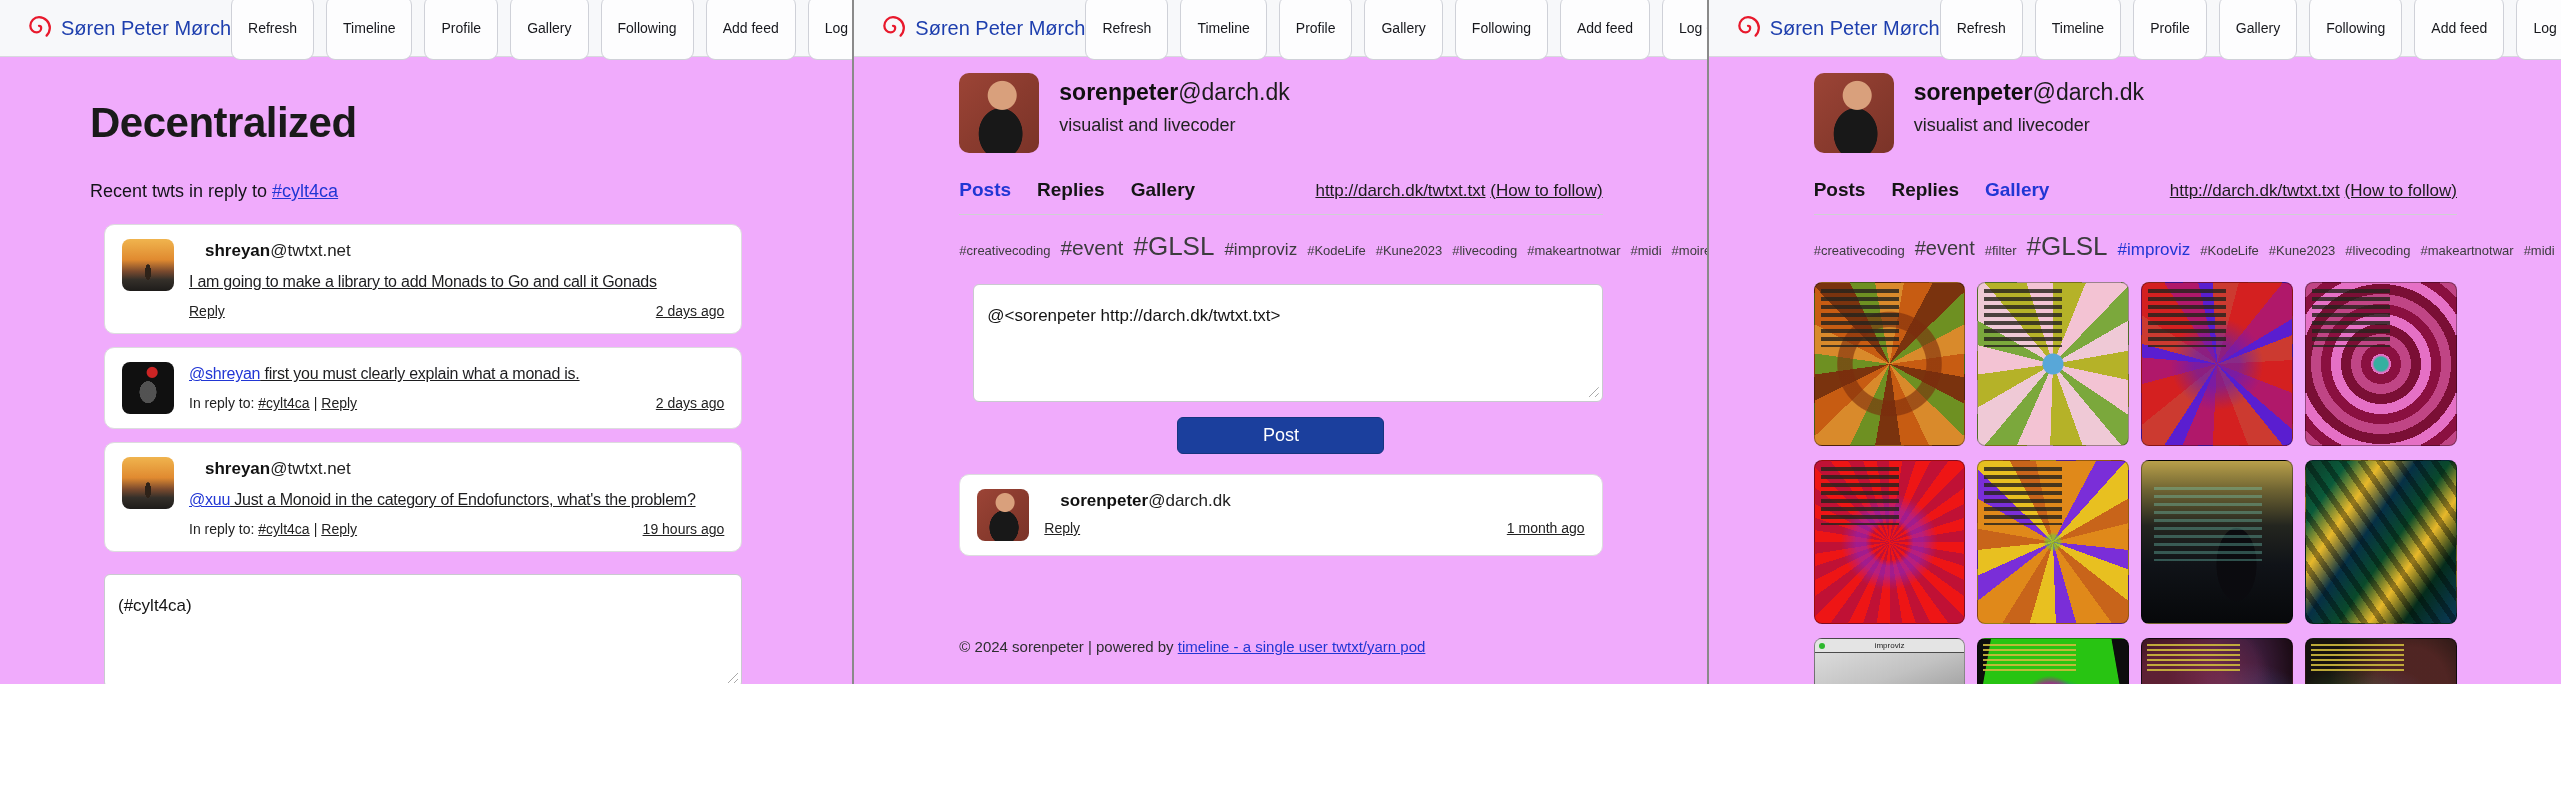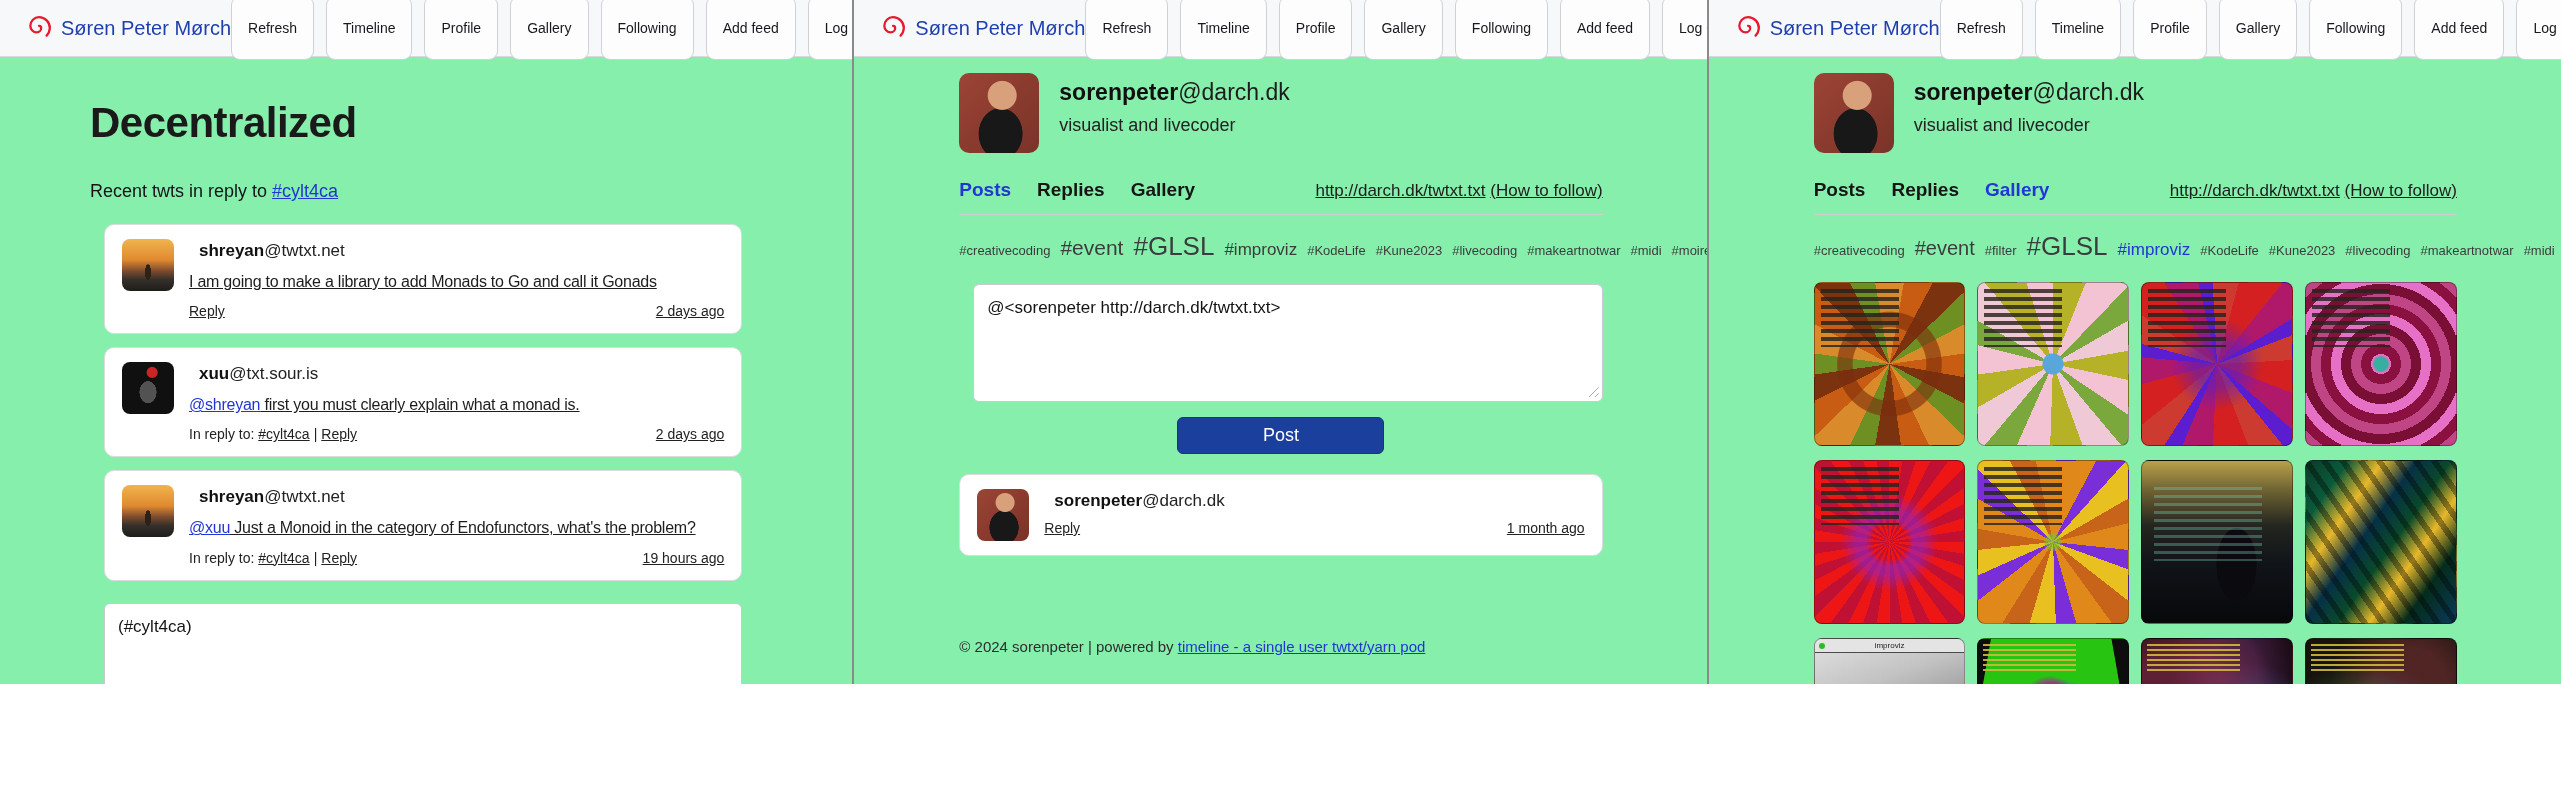--- a/index.html
+++ b/index.html
@@ -1,20 +1,20 @@
 <!DOCTYPE html>
 <html><head>
 <meta charset="utf-8">
 <style>
   * { box-sizing: border-box; }
   html,body { margin:0; padding:0; background:#fff; overflow:hidden; }
   body { width:2561px; height:800px; display:flex;
          font-family:"Liberation Sans","DejaVu Sans",sans-serif; color:#1c1c1c; }
 
-  .panel { flex:1 1 0; height:684px; overflow:hidden; position:relative; background:#86efac; }
+  .panel { flex:1 1 0; height:684px; overflow:hidden; position:relative; background:#f0abfc; }
   .panel + .panel { border-left:2px solid #8a8a8a; }
 
   
   .topbar { height:57px; display:flex; align-items:center; padding:0 26px;
             background:#f7f8fa; border-bottom:1px solid #d8d9de; }
   .brand { display:flex; align-items:center; gap:9px; margin-right:auto; }
   .brand svg { display:block; }
   .brand-name { font-size:20px; color:#1e3fae; letter-spacing:0; white-space:nowrap; }
   .nav-btns { display:flex; gap:12px; }
   .nav-btn { font-family:inherit; font-size:14px; color:#17181d; background:#fdfdfe;
@@ -29,31 +29,31 @@
   
   .conv-main { padding:0 110px 0 90px; }
   .conv-main h1 { font-size:42px; font-weight:bold; color:#1a1a1a; margin:42px 0 34px; letter-spacing:-0.5px; }
   .intro { font-size:18px; margin:0 0 22px; color:#141419; }
 
   .cards { margin-left:14px; }
   .card { display:flex; gap:15px; background:#fff; border:1px solid #dcdcde; border-radius:10px;
           padding:14px 17px; margin-bottom:13px; }
   .avatar { width:52px; height:52px; border-radius:8px; flex:0 0 auto; }
   .card-body { flex:1 1 auto; min-width:0; }
-  .byline { font-size:17px; margin:2px 10px 9px; }
+  .byline { font-size:17px; margin:2px 16px 9px; }
   .byline strong { font-weight:bold; color:#111; }
   .byline span { color:#222; }
   .twt-text { font-size:16px; line-height:1.45; letter-spacing:-0.015em; margin:0 0 10px; color:#1d1d1f;text-decoration:underline; }
   .meta { display:flex; justify-content:space-between; align-items:flex-start; font-size:14px; color:#222; }
   .meta .left a, .meta .right a { color:#222; text-decoration:underline; }
   .meta .sep { margin:0 4px; }
 
   .composer { position:relative; margin:22px 0 0 14px; }
   .composer textarea { width:100%; height:114px; resize:none; border:1px solid #c9cacf; border-radius:6px;
-                       padding:11px 13px; font-family:inherit; font-size:17px; color:#141414; line-height:1.4;
+                       padding:19px 13px; font-family:inherit; font-size:17px; color:#141414; line-height:1.4;
                        background:#fff; display:block; }
   .grip { position:absolute; right:4px; bottom:5px; width:13px; height:13px; pointer-events:none;
           background:repeating-linear-gradient(135deg, transparent 0 3px, #9a9a9a 3px 4px);
           clip-path:polygon(100% 0, 100% 100%, 0 100%); opacity:.85; }
   .post-btn { display:block; margin:15px auto 0; width:207px; height:37px; background:#1b3f9d; color:#fff;
               font-family:inherit; font-size:18px; border:1px solid #16347f; border-radius:6px; cursor:pointer; }
 
   
   .prof-main { padding:16px 104px 0 105px; }
   .prof-head { display:flex; gap:20px; align-items:flex-start; }
@@ -198,21 +198,20 @@
           <div class="meta">
             <span class="left"><a>Reply</a></span>
             <span class="right"><a>2 days ago</a></span>
           </div>
         </div>
       </article>
 
       <article class="card">
         <div class="avatar avatar-xuu"></div>
         <div class="card-body">
-          <p class="byline"><strong>xuu</strong><span>@txt.sour.is</span></p>
           <p class="twt-text"><a class="blue-link">@shreyan</a><span> first you must clearly explain what a monad is.</span></p>
           <div class="meta">
             <span class="left"><span>In reply to: </span><a>#cylt4ca</a><span class="sep">|</span><a>Reply</a></span>
             <span class="right"><a>2 days ago</a></span>
           </div>
         </div>
       </article>
 
       <article class="card">
         <div class="avatar avatar-shreyan"></div>

